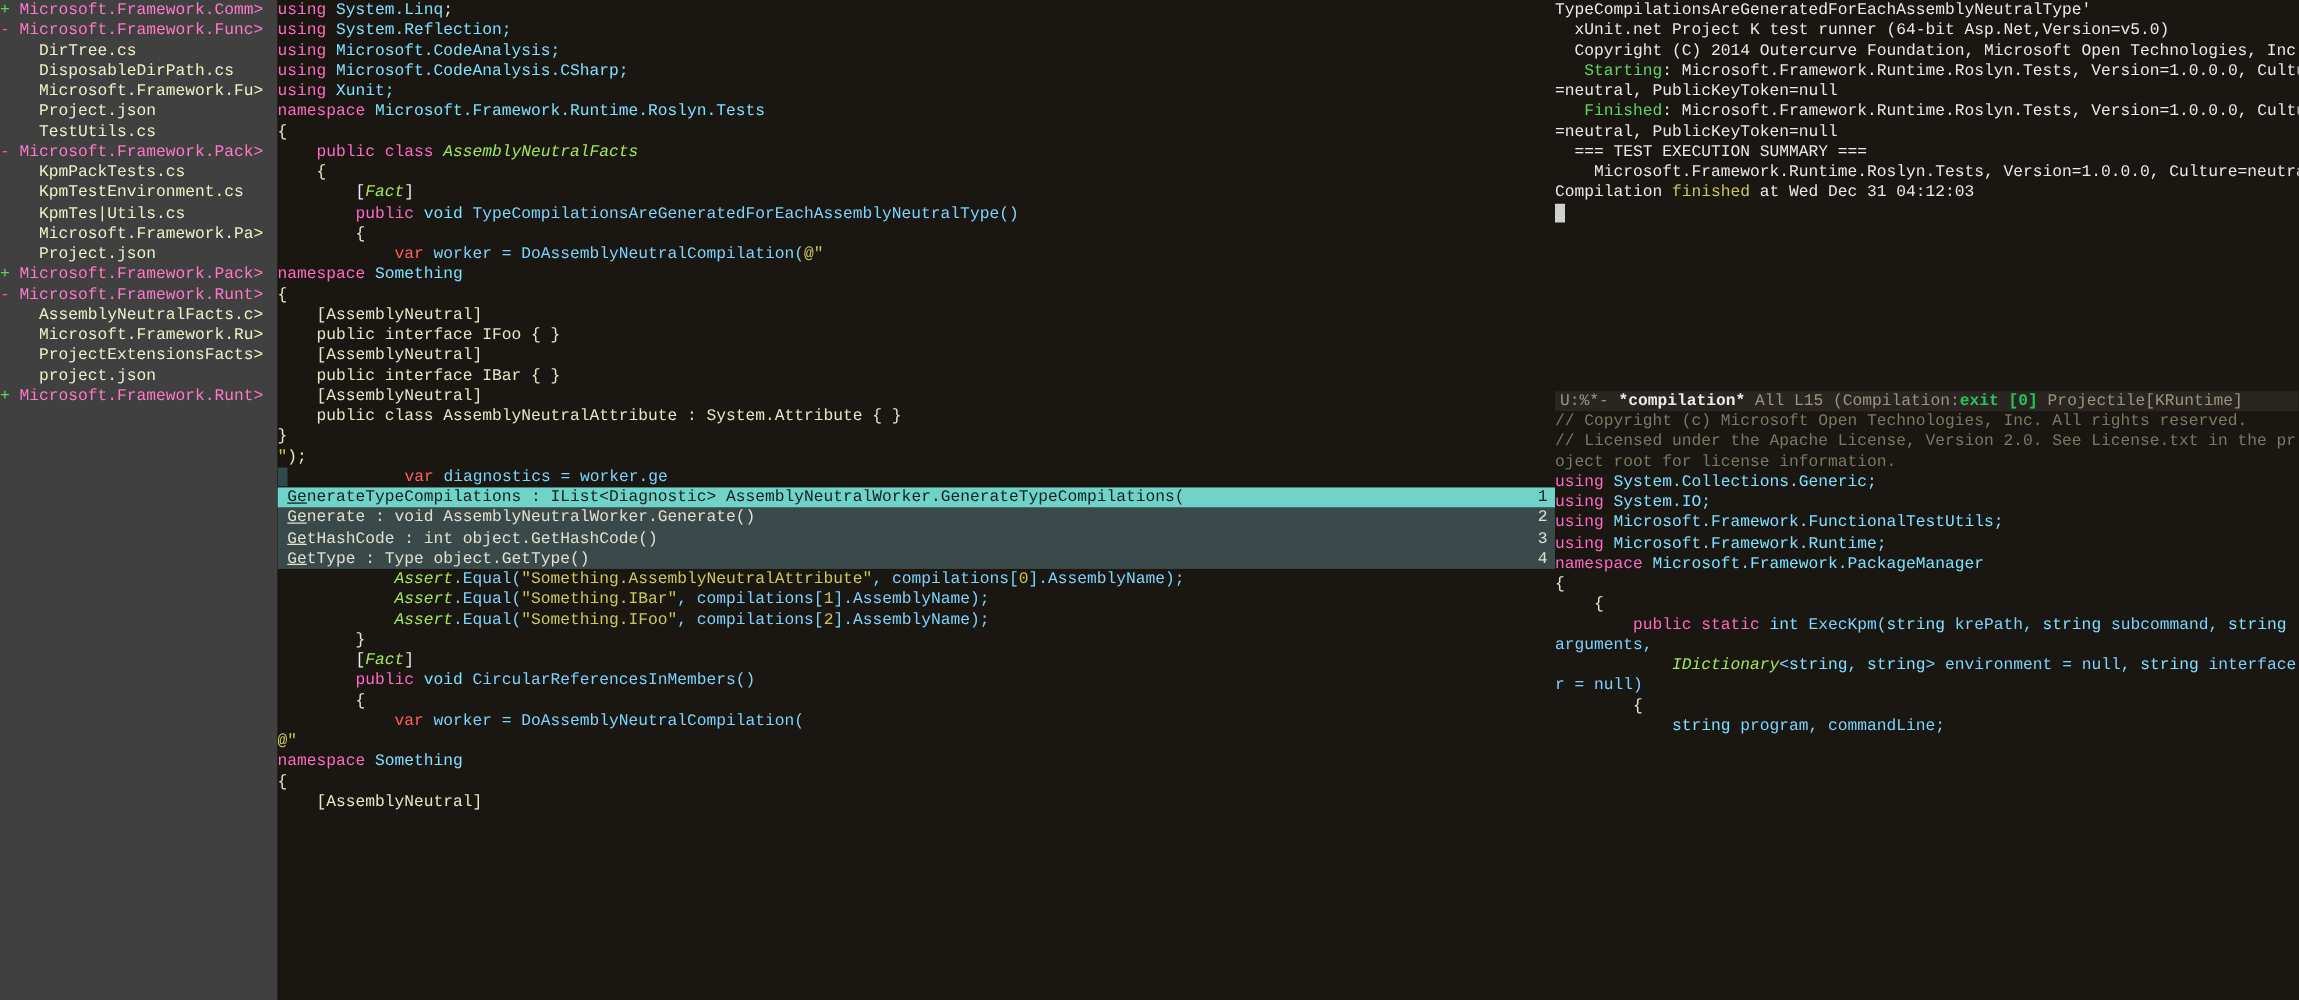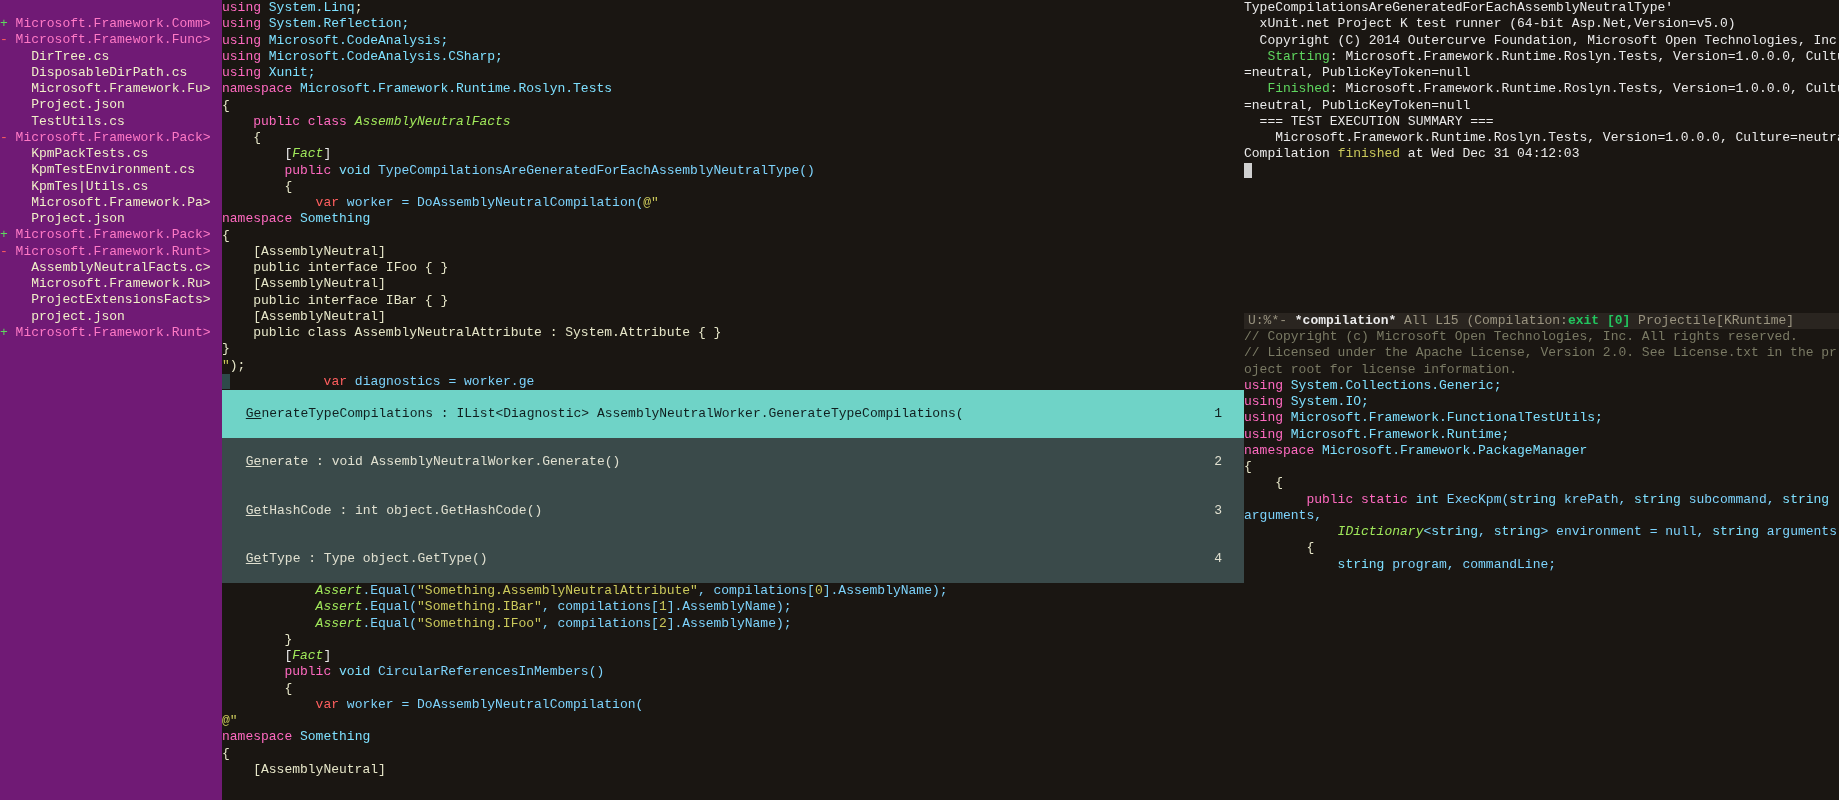--- a/index.html
+++ b/index.html
@@ -7,21 +7,21 @@
   background: #1a1612;
   color: #d0d0d0;
   font-family: Menlo, Monaco, "Courier New", monospace;
   font-size: 13px;
   line-height: 1.25;
   overflow: hidden;
   width: 1839px;
   height: 800px;
 }
 .container { display: flex; width: 100%; height: 100%; }
-.sidebar { width: 222px; flex-shrink: 0; background: #701a75; padding-top: 16px; overflow: hidden; }
+.sidebar { width: 222px; flex-shrink: 0; background: #404040; padding-top: 0; overflow: hidden; }
 .main { flex: 1; background: #1a1612; overflow: hidden; }
 .right { width: 595px; flex-shrink: 0; background: #1a1612; display: flex; flex-direction: column; }
 .right-top { flex: 0 0 auto; }
 .right-bottom { flex: 1; }
 .statusbar { background: #2a2520; color: #c0b890; padding: 0 4px; white-space: nowrap; overflow: hidden; }
 .tree-row { white-space: pre; overflow: hidden; }
 .t-plus { color: #5fd75f; }
 .t-minus { color: #ff5f5f; }
 .t-proj { color: #ff79c6; }
 .t-file { color: #f0f0c8; }
@@ -33,21 +33,21 @@
 .c-attr { color: #e6e6c8; }
 .c-method { color: #7dd3fc; }
 .c-var { color: #ff5f5f; }
 .c-str { color: #cbc95b; }
 .c-brace { color: #e6e6c8; }
 .c-comment { color: #7a7a64; }
 .c-num { color: #cbc95b; }
 .c-white { color: #eaeaea; }
 .gutter-line { background: #2e4a4a; display: inline-block; width: 8px; height: 15px; vertical-align: top; margin-right: 0; }
 .completion { background: #3a4a4a; }
-.completion-row { white-space: pre; background: #3a4a4a; color: #e0e0d0; padding: 16px; }
+.completion-row { white-space: pre; background: #3a4a4a; color: #e0e0d0; padding: 0; }
 .completion-row.selected { background: #6fd3c7; color: #102020; }
 .completion-num { float: right; padding-right: 6px; }
 .hl-underline { text-decoration: underline; }
 .out-green { color: #5fd75f; }
 .out-yellow { color: #cbc95b; }
 .out-white { color: #eaeaea; }
 .sb-dim { color: #9a9480; }
 .sb-bold { font-weight: bold; color: #eaeaea; }
 .sb-exit { color: #22c55e; font-weight: bold; }
 .cursor { background: #d0d0d0; color: #1a1612; display: inline-block; width: 8px; height: 15px; }
@@ -165,18 +165,19 @@
 <div class="code"><span class="c-keyword">using</span><span class="c-type"> System.Collections.Generic;</span></div>
 <div class="code"><span class="c-keyword">using</span><span class="c-type"> System.IO;</span></div>
 <div class="code"><span class="c-keyword">using</span><span class="c-type"> Microsoft.Framework.FunctionalTestUtils;</span></div>
 <div class="code"><span class="c-keyword">using</span><span class="c-type"> Microsoft.Framework.Runtime;</span></div>
 <div class="code"></div>
 <div class="code"><span class="c-keyword">namespace</span><span class="c-type"> Microsoft.Framework.PackageManager</span></div>
 <div class="code"><span class="c-brace">{</span></div>
 <div class="code"><span class="c-brace">    {</span></div>
 <div class="code"><span class="c-keyword">        public</span><span class="c-keyword"> static</span><span class="c-type"> int</span><span class="c-method"> ExecKpm(</span><span class="c-type">string</span><span class="c-method"> krePath, </span><span class="c-type">string</span><span class="c-method"> subcommand, </span><span class="c-type">string</span></div>
 <div class="code c-method">arguments,</div>
-<div class="code"><span class="c-class">            IDictionary</span><span class="c-method">&lt;</span><span class="c-type">string</span><span class="c-method">, </span><span class="c-type">string</span><span class="c-method">&gt; environment = null, </span><span class="c-type">string</span><span class="c-method"> arguments</span></div>
+<div class="code"><span class="c-class">            IDictionary</span><span class="c-method">&lt;</span><span class="c-type">string</span><span class="c-method">, </span><span class="c-type">string</span><span class="c-method">&gt; environment = null, </span><span class="c-type">string</span><span class="c-method"> interface</span></div>
+<div class="code c-method">r = null)</div>
 <div class="code"><span class="c-brace">        {</span></div>
 <div class="code"><span class="c-type">            string</span><span class="c-method"> program, commandLine;</span></div>
     </div>
   </div>
 </div>
 
 </body></html>

